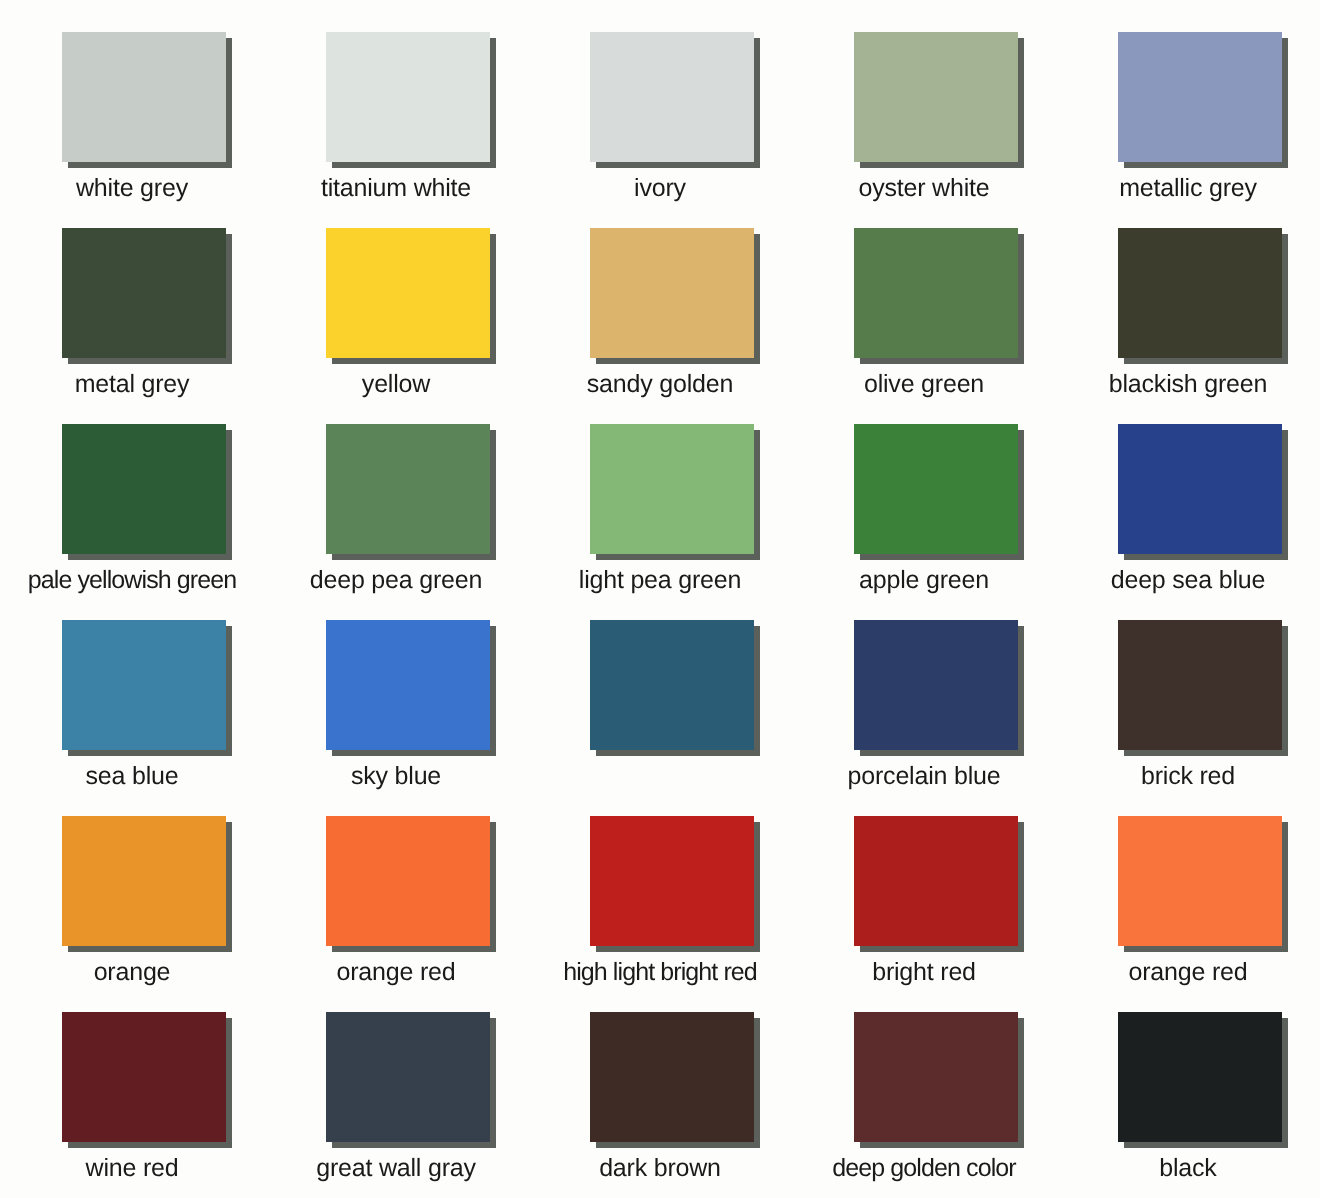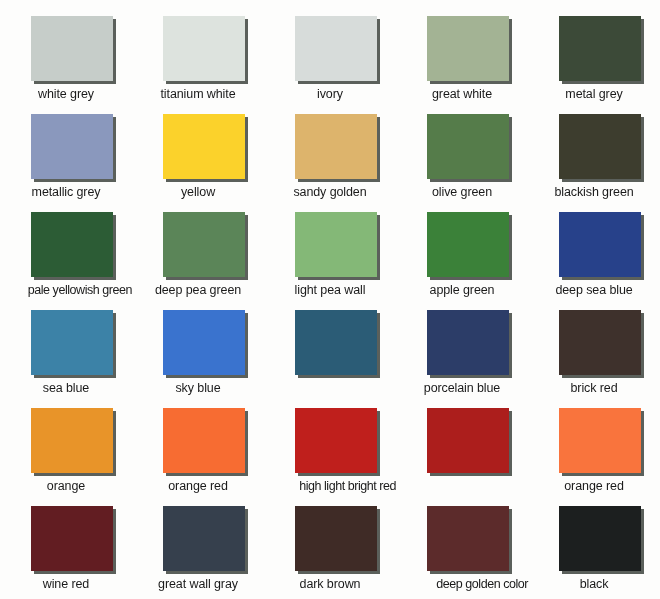--- a/index.html
+++ b/index.html
@@ -70,21 +70,20 @@
     line-height: 15px;
     color: #1a1a1a;
     white-space: nowrap;
     letter-spacing: -0.1px;
   }
 
   
   .swatch-label.wide {
     letter-spacing: -0.45px;
     font-size: 12.5px;
-    text-align: right;
   }
 </style>
 </head>
 <body>
 
 <div id="swatch-grid" style="background: rgb(253, 253, 252);">
     <div class="swatch-cell">
       <div class="swatch-chip-wrap">
         <div class="swatch-shadow" style="background: rgb(91, 96, 91);"></div>
         <div class="swatch-chip" style="background: rgb(198, 205, 201);"></div>
@@ -103,39 +102,39 @@
         <div class="swatch-shadow" style="background: rgb(91, 96, 91);"></div>
         <div class="swatch-chip" style="background: rgb(215, 220, 218);"></div>
       </div>
       <div class="swatch-label">ivory</div>
     </div>
     <div class="swatch-cell">
       <div class="swatch-chip-wrap">
         <div class="swatch-shadow" style="background: rgb(91, 96, 91);"></div>
         <div class="swatch-chip" style="background: rgb(163, 179, 148);"></div>
       </div>
-      <div class="swatch-label">great white</div>
+      <div class="swatch-label">oyster white</div>
+    </div>
+    <div class="swatch-cell">
+      <div class="swatch-chip-wrap">
+        <div class="swatch-shadow" style="background: rgb(91, 96, 91);"></div>
+        <div class="swatch-chip" style="background: rgb(138, 152, 189);"></div>
+      </div>
+      <div class="swatch-label">metallic grey</div>
     </div>
     <div class="swatch-cell">
       <div class="swatch-chip-wrap">
         <div class="swatch-shadow" style="background: rgb(91, 96, 91);"></div>
         <div class="swatch-chip" style="background: rgb(60, 74, 56);"></div>
       </div>
       <div class="swatch-label">metal grey</div>
     </div>
     <div class="swatch-cell">
       <div class="swatch-chip-wrap">
         <div class="swatch-shadow" style="background: rgb(91, 96, 91);"></div>
-        <div class="swatch-chip" style="background: rgb(138, 152, 189);"></div>
-      </div>
-      <div class="swatch-label">metallic grey</div>
-    </div>
-    <div class="swatch-cell">
-      <div class="swatch-chip-wrap">
-        <div class="swatch-shadow" style="background: rgb(91, 96, 91);"></div>
         <div class="swatch-chip" style="background: rgb(251, 210, 43);"></div>
       </div>
       <div class="swatch-label">yellow</div>
     </div>
     <div class="swatch-cell">
       <div class="swatch-chip-wrap">
         <div class="swatch-shadow" style="background: rgb(91, 96, 91);"></div>
         <div class="swatch-chip" style="background: rgb(221, 180, 108);"></div>
       </div>
       <div class="swatch-label">sandy golden</div>
@@ -166,21 +165,21 @@
         <div class="swatch-shadow" style="background: rgb(91, 96, 91);"></div>
         <div class="swatch-chip" style="background: rgb(91, 133, 88);"></div>
       </div>
       <div class="swatch-label">deep pea green</div>
     </div>
     <div class="swatch-cell">
       <div class="swatch-chip-wrap">
         <div class="swatch-shadow" style="background: rgb(91, 96, 91);"></div>
         <div class="swatch-chip" style="background: rgb(132, 184, 119);"></div>
       </div>
-      <div class="swatch-label">light pea wall</div>
+      <div class="swatch-label">light pea green</div>
     </div>
     <div class="swatch-cell">
       <div class="swatch-chip-wrap">
         <div class="swatch-shadow" style="background: rgb(91, 96, 91);"></div>
         <div class="swatch-chip" style="background: rgb(59, 129, 57);"></div>
       </div>
       <div class="swatch-label">apple green</div>
     </div>
     <div class="swatch-cell">
       <div class="swatch-chip-wrap">
@@ -242,20 +241,21 @@
         <div class="swatch-shadow" style="background: rgb(91, 96, 91);"></div>
         <div class="swatch-chip" style="background: rgb(191, 31, 28);"></div>
       </div>
       <div class="swatch-label wide">high light bright red</div>
     </div>
     <div class="swatch-cell">
       <div class="swatch-chip-wrap">
         <div class="swatch-shadow" style="background: rgb(91, 96, 91);"></div>
         <div class="swatch-chip" style="background: rgb(172, 30, 28);"></div>
       </div>
+      <div class="swatch-label">bright red</div>
     </div>
     <div class="swatch-cell">
       <div class="swatch-chip-wrap">
         <div class="swatch-shadow" style="background: rgb(91, 96, 91);"></div>
         <div class="swatch-chip" style="background: rgb(249, 116, 61);"></div>
       </div>
       <div class="swatch-label">orange red</div>
     </div>
     <div class="swatch-cell">
       <div class="swatch-chip-wrap">

